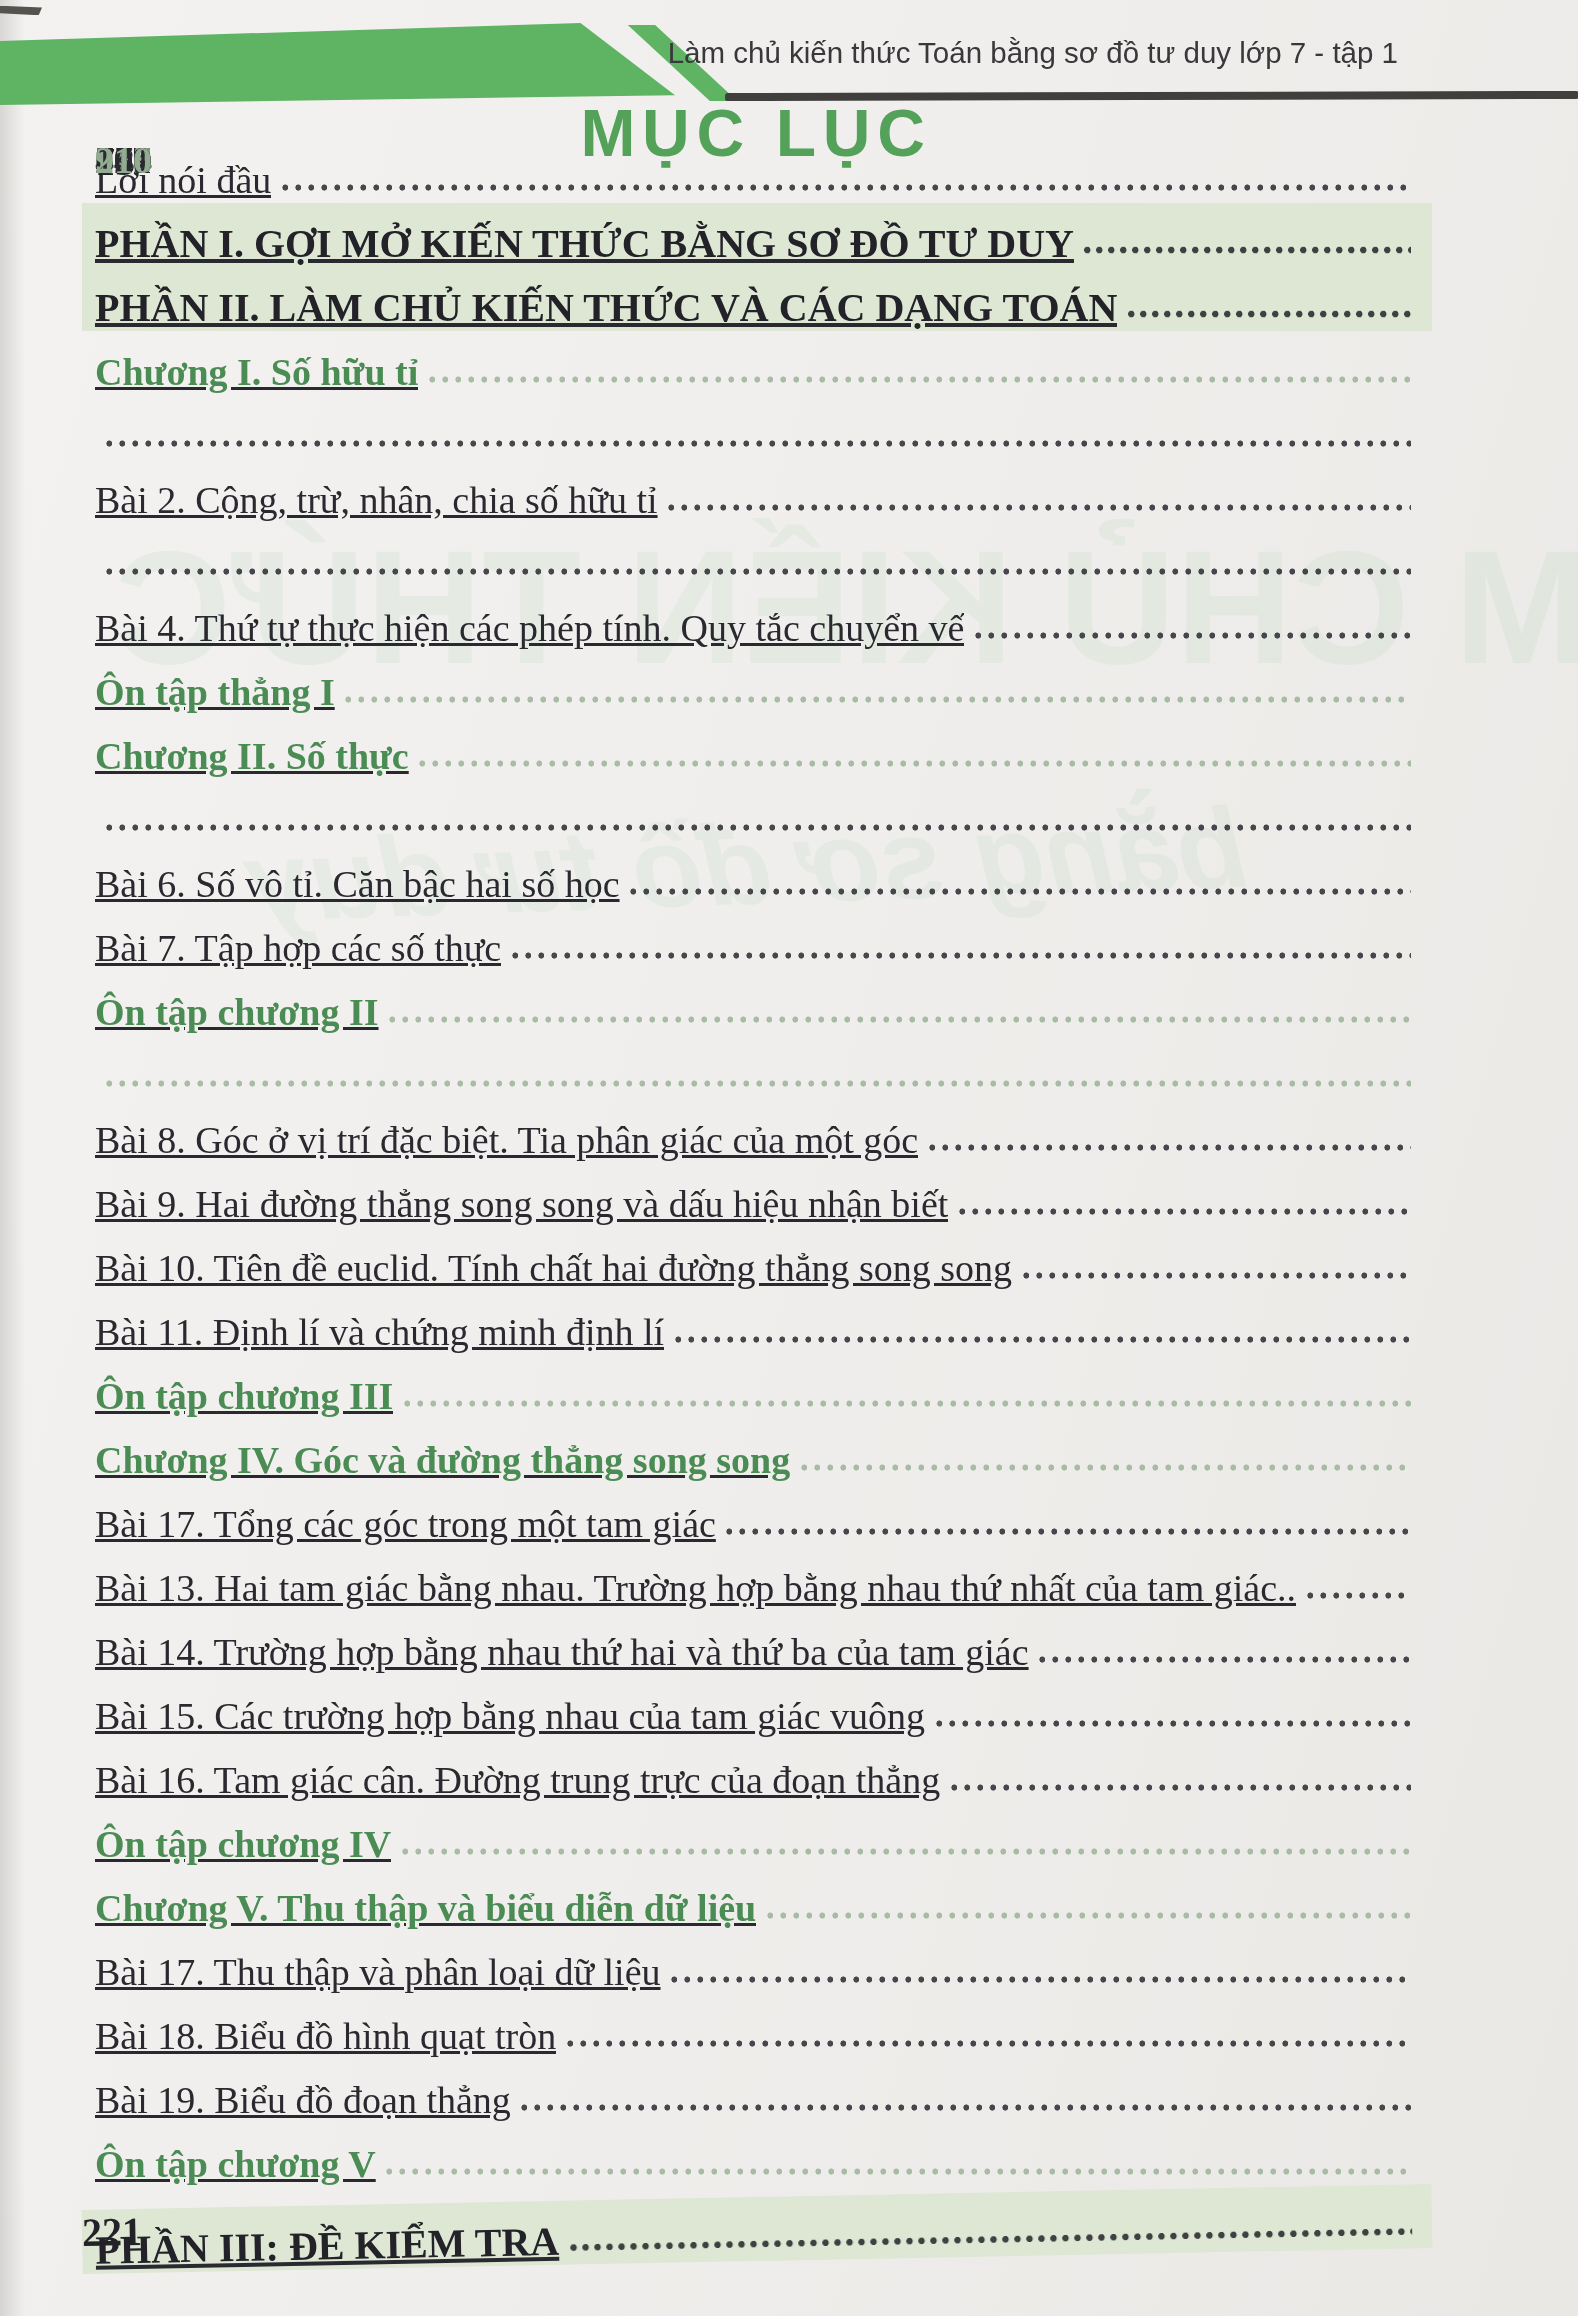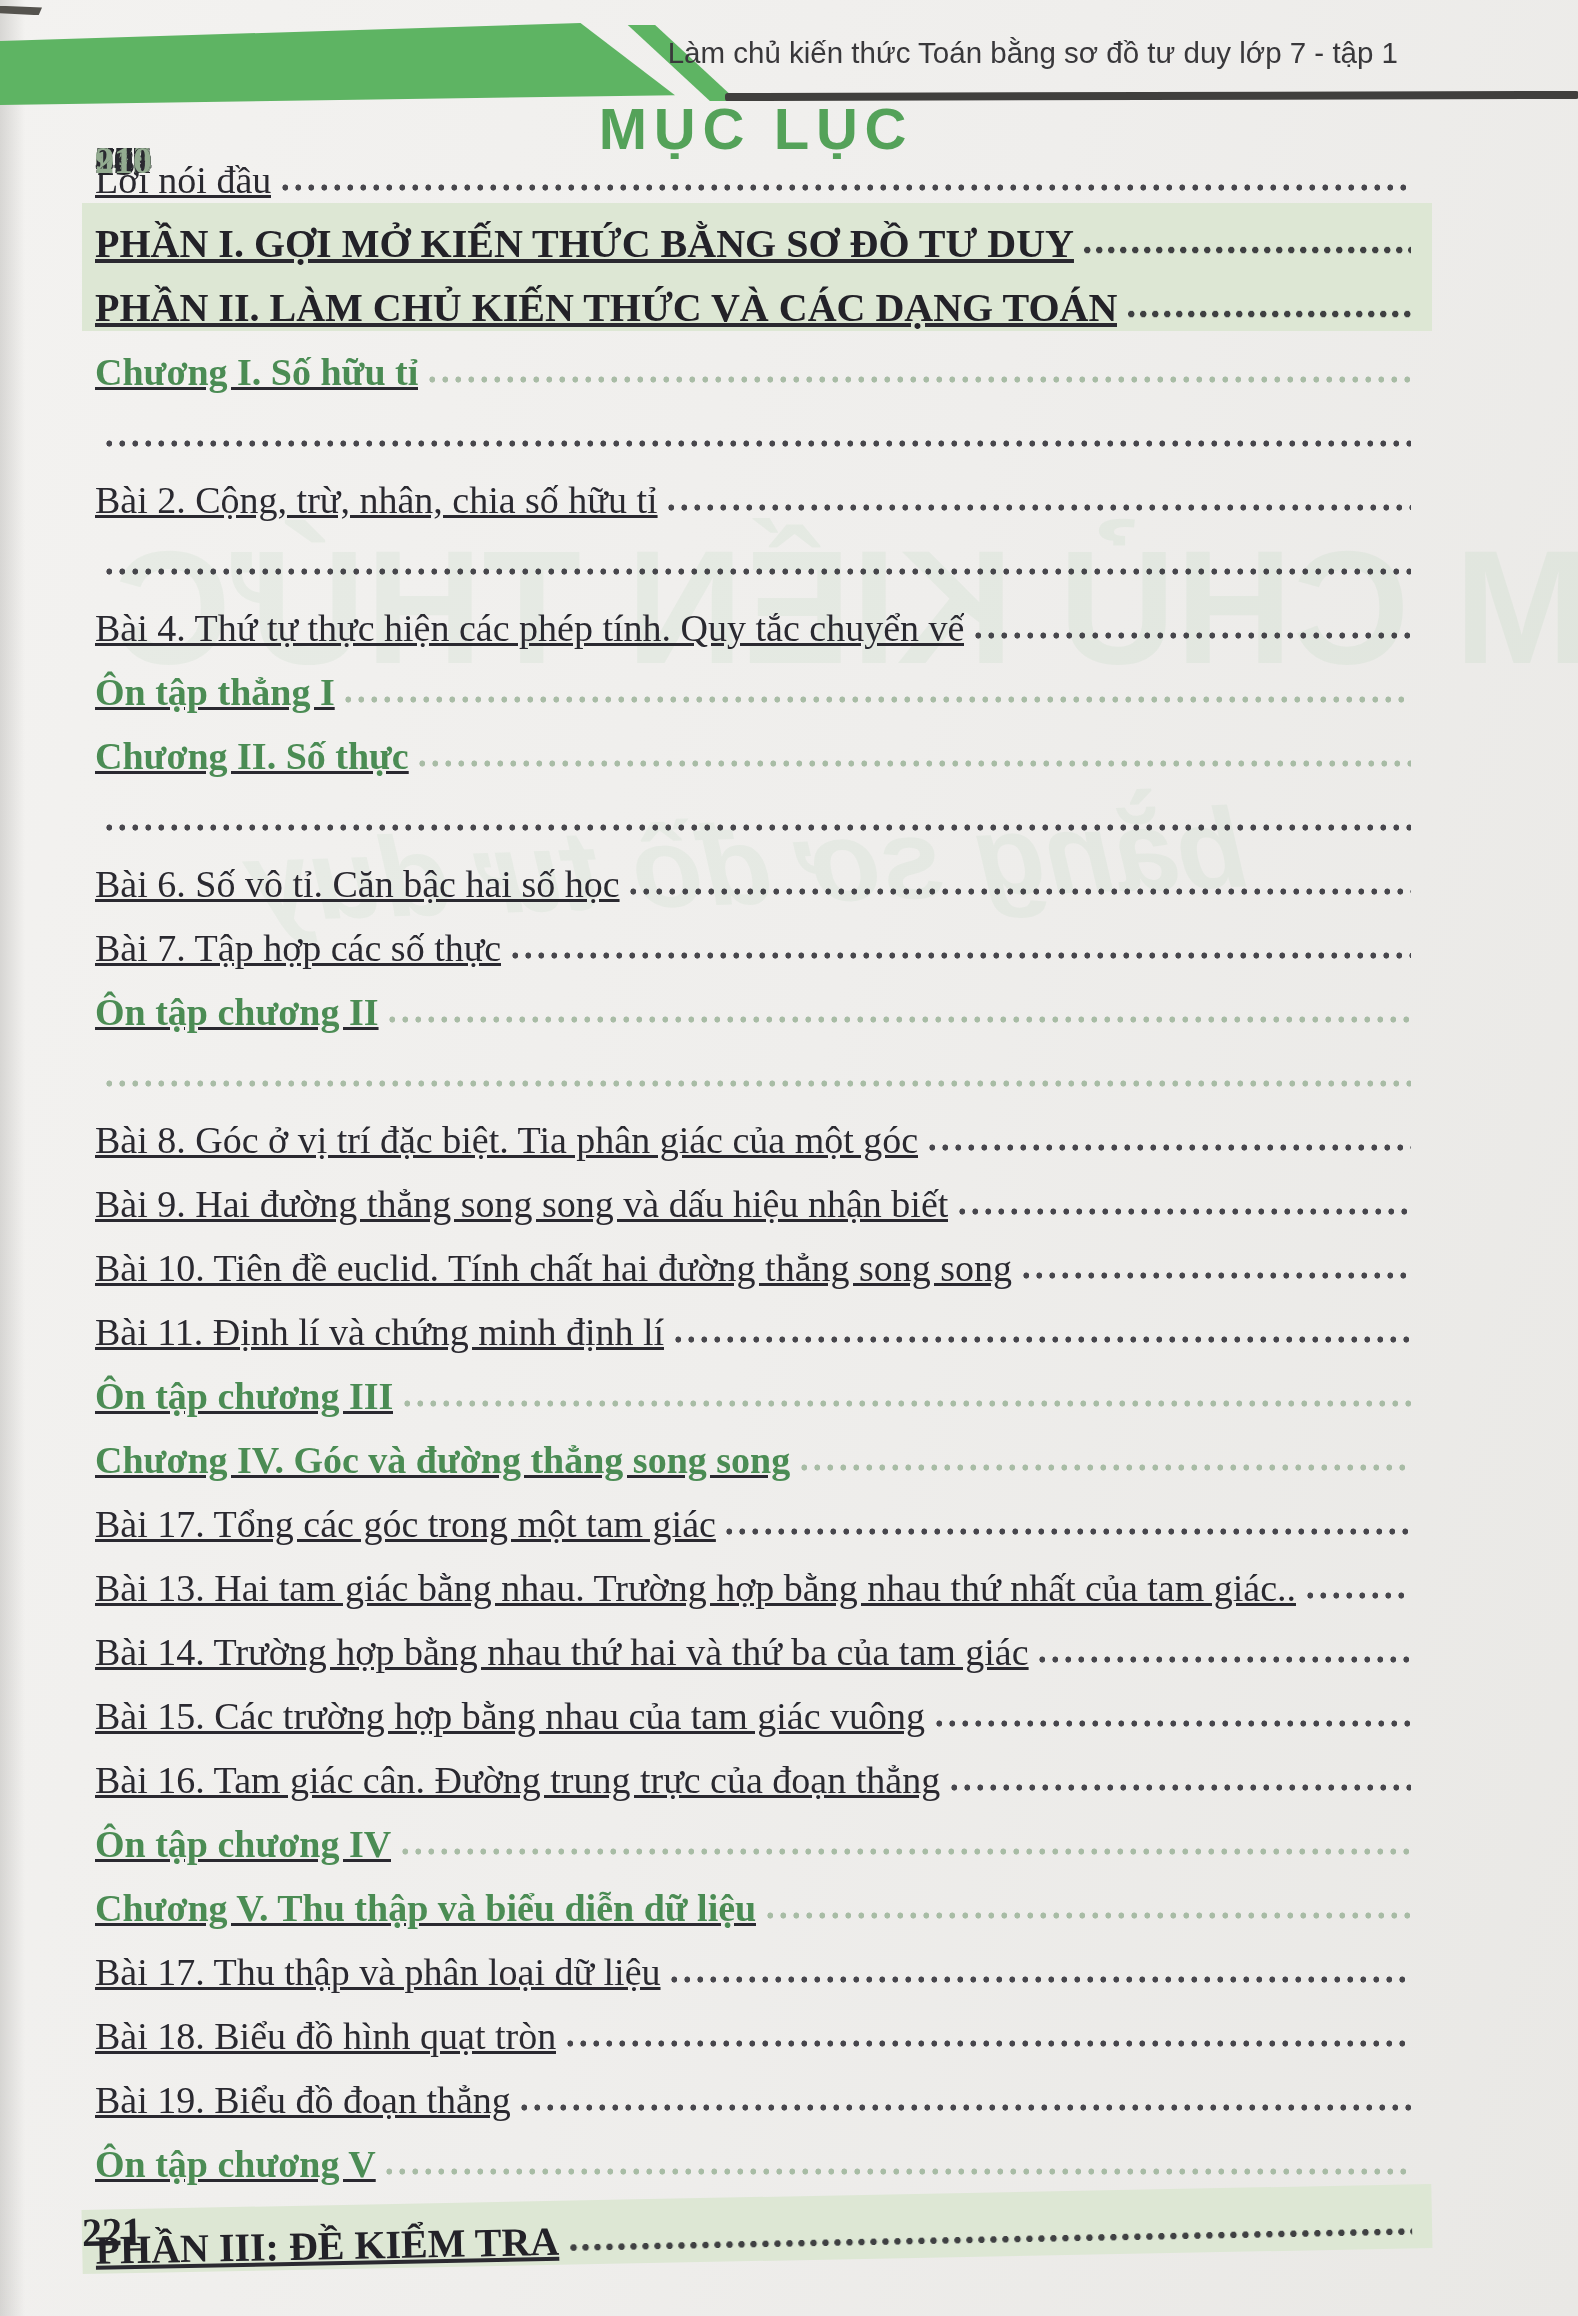--- a/index.html
+++ b/index.html
@@ -23,21 +23,21 @@
     font-family:"Liberation Sans",sans-serif;font-size:29.5px;color:#39383b;white-space:nowrap;text-align:center;}
   .header-rule{position:absolute;left:725px;right:0;top:92px;height:7.6px;background:#403f3d;
     border-radius:2.9px;transform:rotate(-.15deg);}
   
   .ghost{position:absolute;color:#3f9a4d;pointer-events:none;white-space:nowrap;
     font-family:"Liberation Sans",sans-serif;font-weight:bold;}
   .ghost1{top:514px;left:114px;font-size:162px;opacity:.055;transform:scaleX(-1);}
   .ghost2{top:799px;left:247px;font-size:114px;font-style:italic;opacity:.05;transform:scaleX(-1) rotate(2deg);}
   
   .page-title{position:absolute;left:95px;right:162px;top:95px;text-align:center;
-    font-family:"Liberation Sans",sans-serif;font-weight:bold;font-size:58px;
+    font-family:"Liberation Sans",sans-serif;font-weight:bold;font-size:66px;
     letter-spacing:6.7px;color:#54a259;}
   
   .toc{position:absolute;left:95px;right:162px;top:139px;text-decoration:underline;}
   .row{display:flex;align-items:flex-end;height:64px;overflow:hidden;font-size:38px;line-height:1.15;}
   .row .label{white-space:nowrap;flex:0 1 auto;overflow:hidden;}
   .row .leader{flex:1 1 0;min-width:0;height:9.5px;margin:0 5.7px 10.5px 9.5px;
     background-image:radial-gradient(circle at 4.3px 4.3px,currentColor 2.6px,transparent 3.2px);
     background-size:13px 9.5px;background-repeat:repeat-x;background-position:left bottom;
     opacity:.85;}
   .row .page{white-space:nowrap;flex:0 0 auto;}

